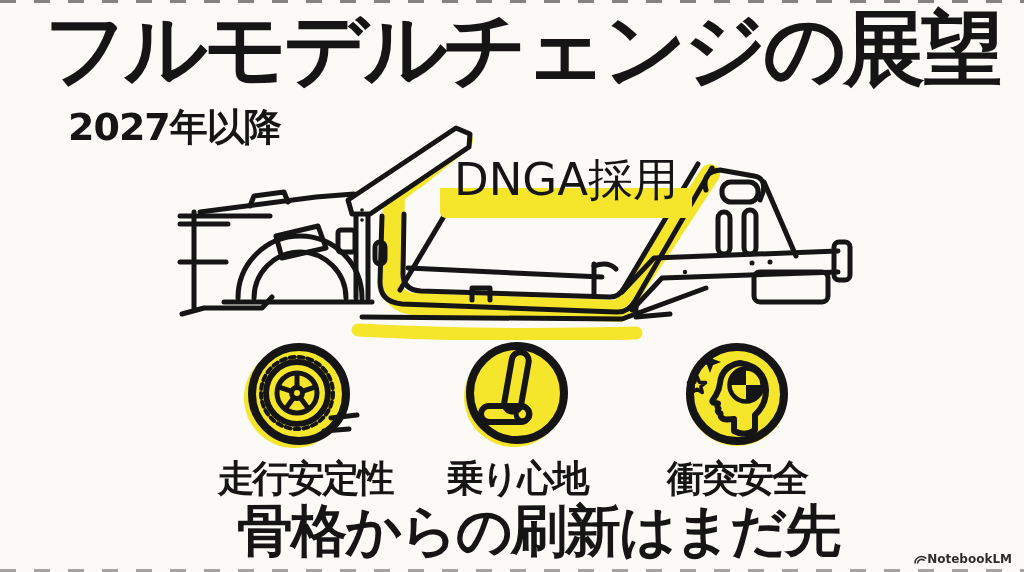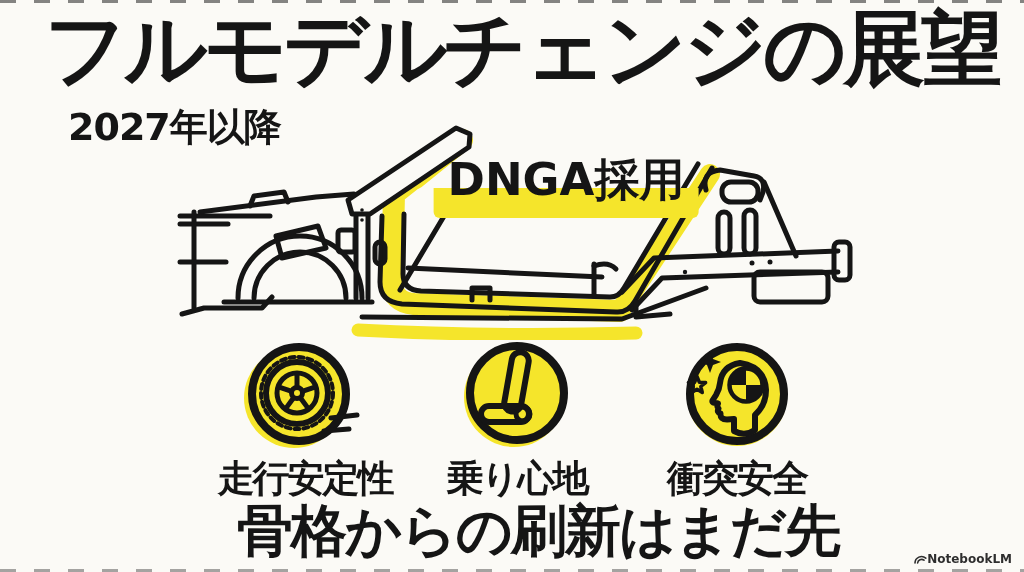--- a/index.html
+++ b/index.html
@@ -30,21 +30,21 @@
     line-height:1.15;white-space:nowrap;color:var(--ink);
   }
   .subtitle{
     position:absolute;left:40px;top:102px;
     font-size:38px;font-weight:900;letter-spacing:-1px;
     white-space:nowrap;color:var(--ink);margin-left:28px;
   }
   .chassis-svg{position:absolute;left:170px;top:120px;}
   .dnga-label{
     position:absolute;left:566px;top:150px;transform:translateX(-50%);
-    font-size:45px;font-weight:700;letter-spacing:0px;white-space:nowrap;
+    font-size:45px;font-weight:400;letter-spacing:0px;white-space:nowrap;
     padding:0 14px 8px 14px;
     background:linear-gradient(to bottom,transparent 56%,var(--highlight-yellow) 56%,var(--highlight-yellow) 100%);
     border-radius:6px;color:var(--ink);
   }
   .feature{
     position:absolute;top:338px;width:240px;
     display:flex;flex-direction:column;align-items:center;
   }
   .feature .label{
     margin-top:-4px;

